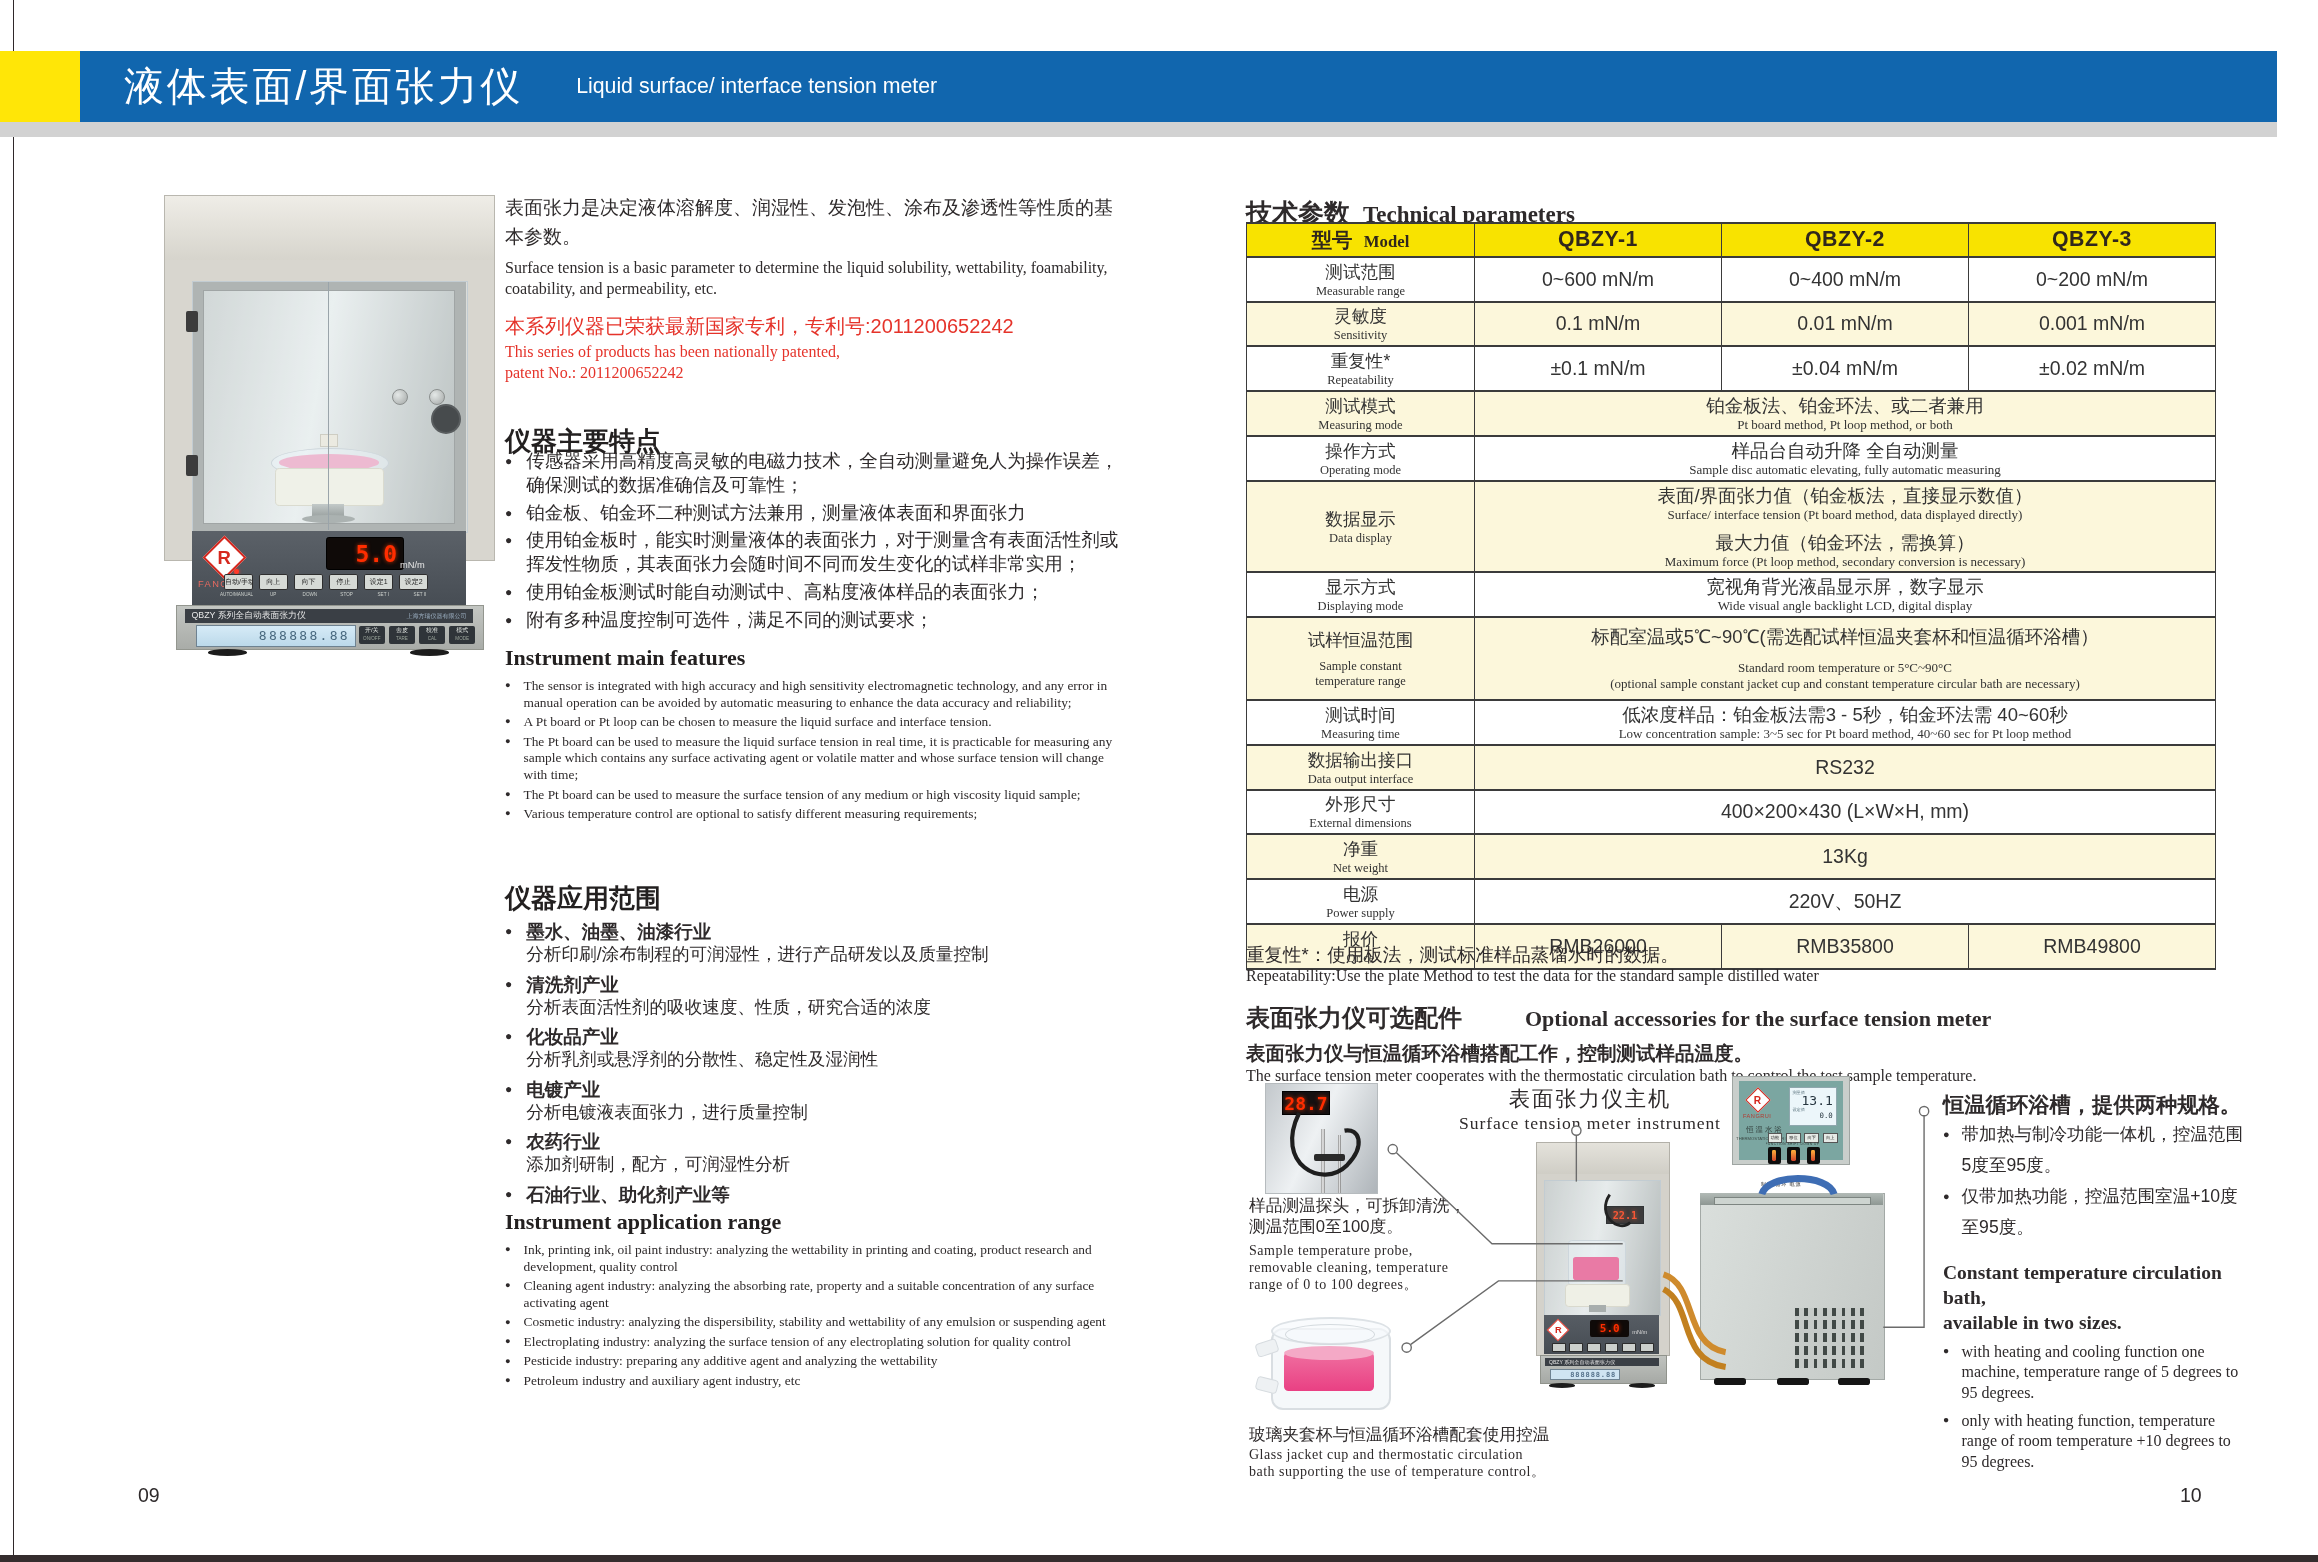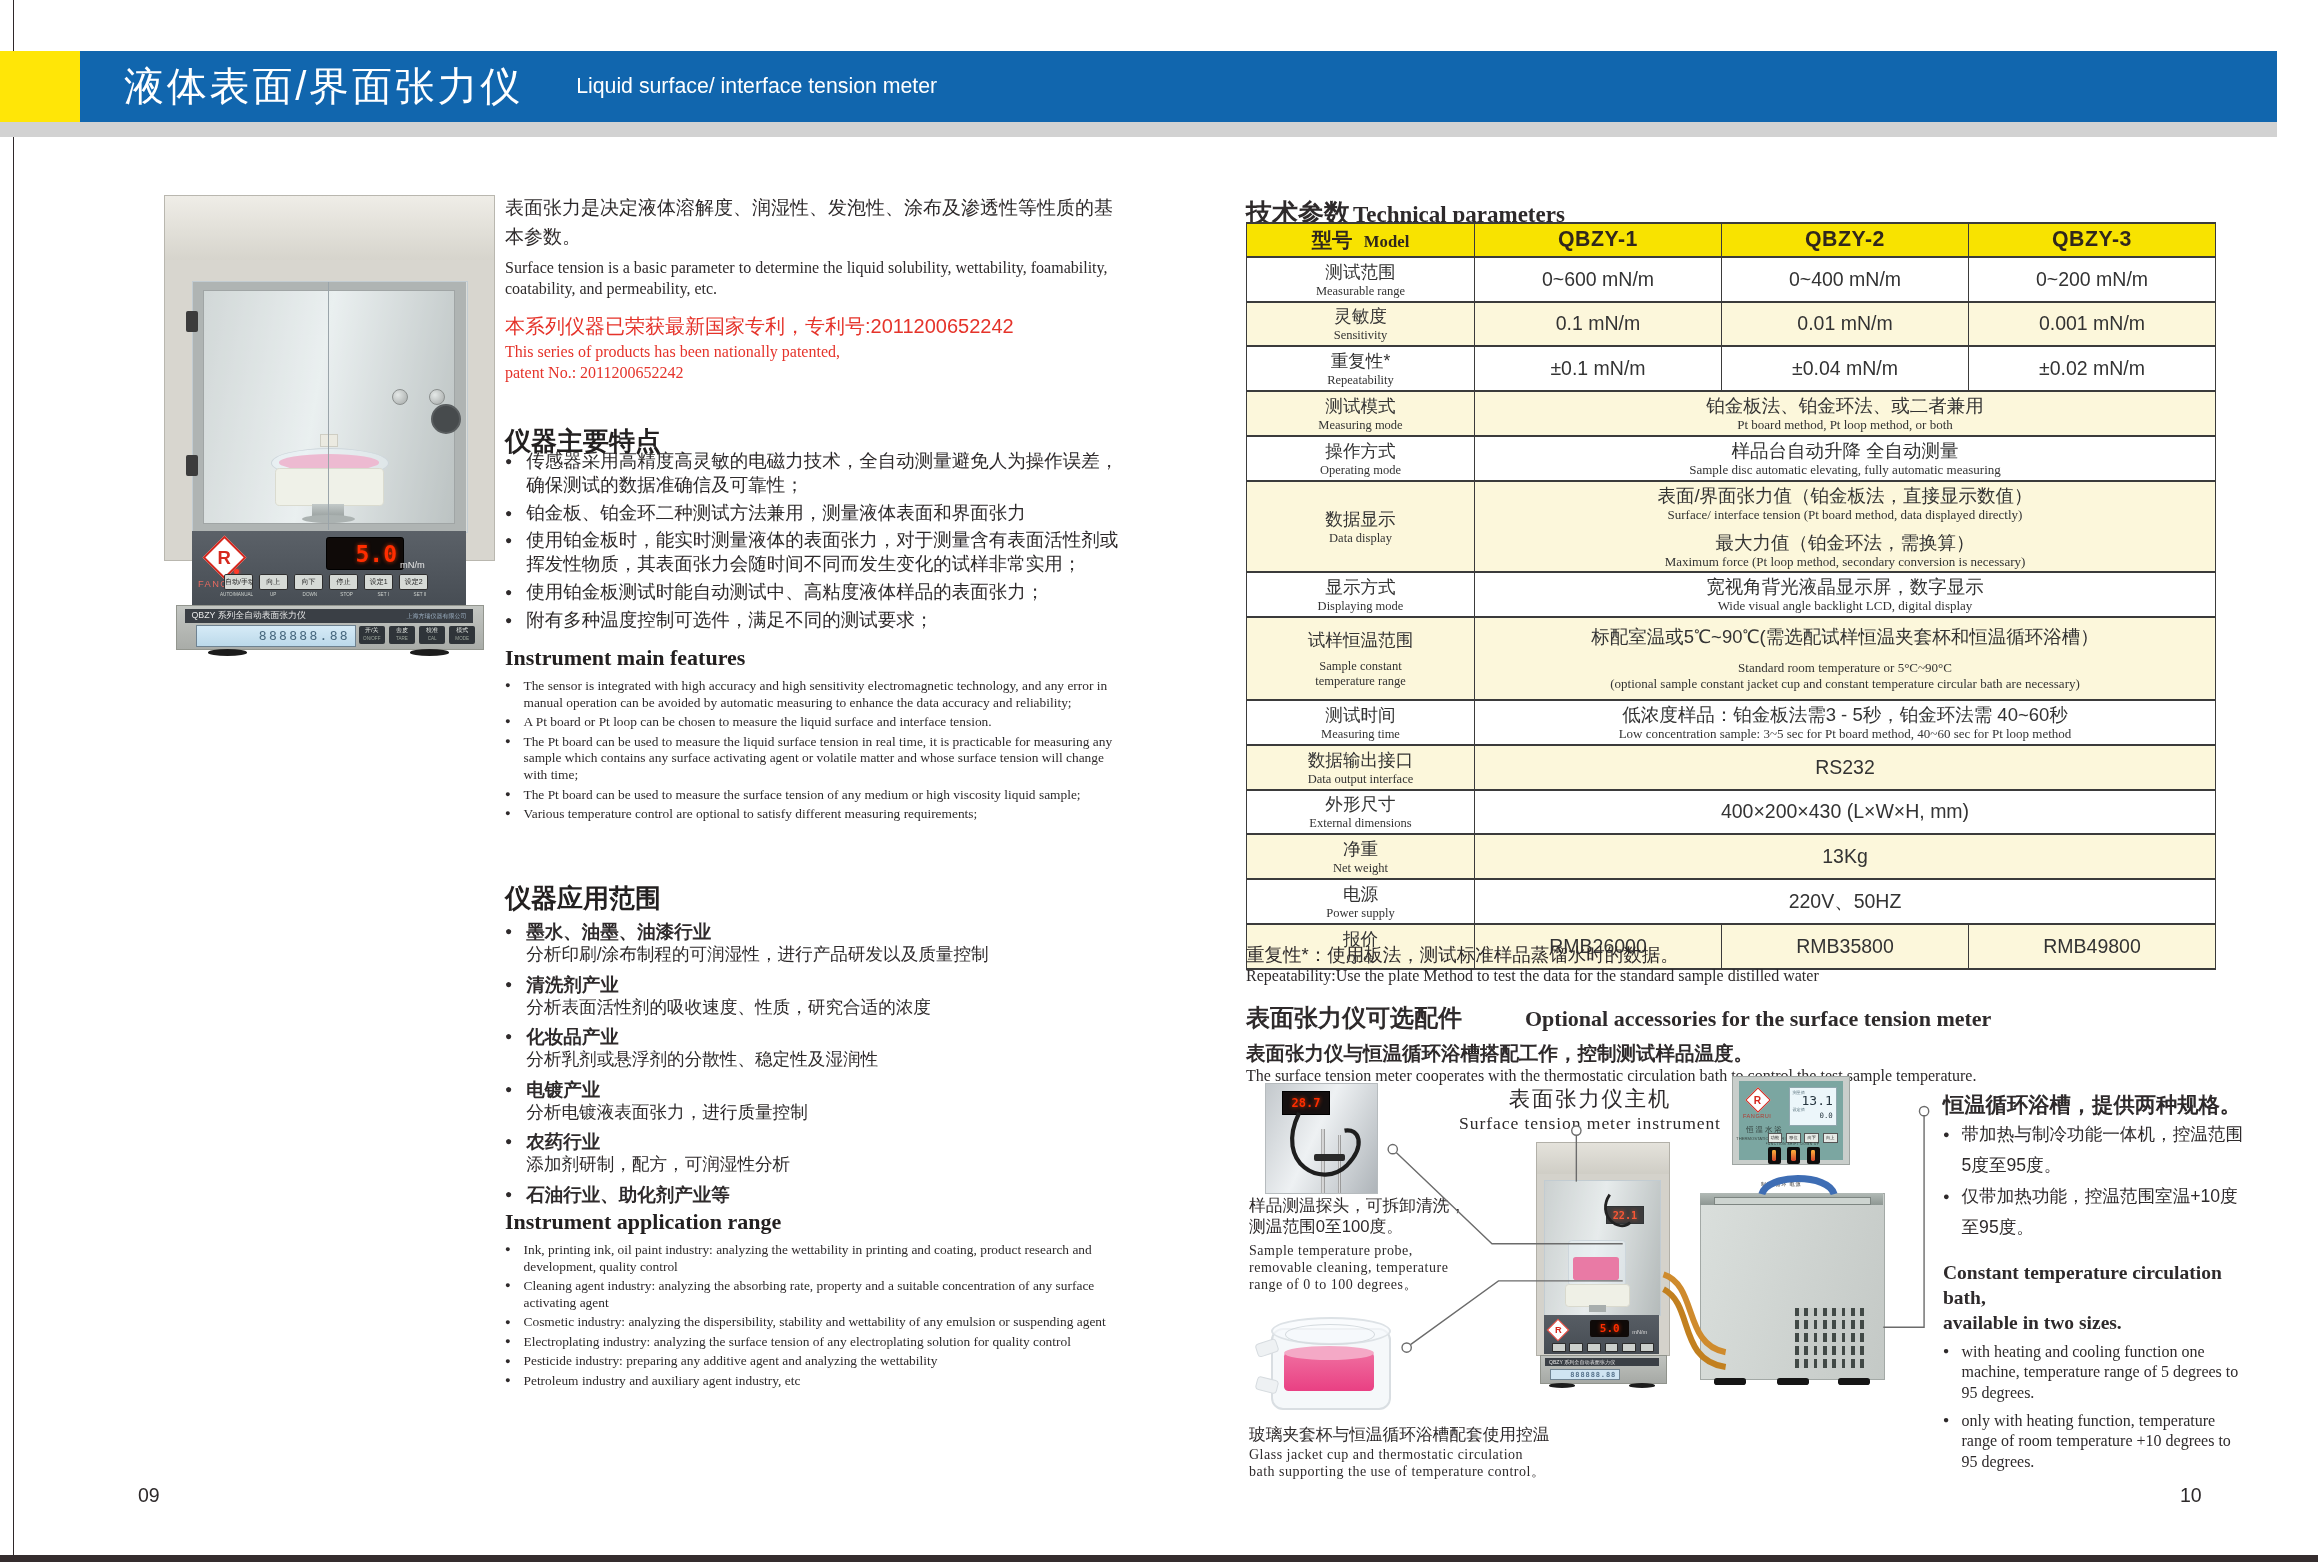--- a/index.html
+++ b/index.html
@@ -31,21 +31,21 @@
   .fcn li{position:relative;padding-left:21.3px;font-size:18.5px;line-height:24px;margin-bottom:3.7px;color:#2e2a2b;}
   .fcn li .b{position:absolute;left:0;top:0;font-size:12px;}
   .fen li{position:relative;padding-left:18.5px;font-size:13.4px;line-height:16.7px;margin-bottom:2.8px;}
   .fen li .b{position:absolute;left:0;top:-0.9px;font-size:9.3px;}
   .app-item{margin-bottom:6.5px;}
   .app-t{position:relative;padding-left:21.3px;font-size:18.5px;font-weight:bold;line-height:23px;}
   .app-t .b{position:absolute;left:0;top:0;font-size:12px;font-weight:normal;}
   .app-d{padding-left:21.3px;font-size:17.6px;line-height:23px;}
 
   
-  .tech-title{left:1246px;top:196px;display:flex;align-items:baseline;gap:3px;}
+  .tech-title{left:1246px;top:196px;display:flex;align-items:baseline;gap:13px;}
   .spec{left:1246px;top:222px;border-collapse:collapse;table-layout:fixed;width:968px;background:#fff;}
   .spec td{border:1.4px solid #3b3b3b;border-top-width:2.3px;border-bottom-width:2.3px;text-align:center;vertical-align:middle;padding:1.9px 4.6px;}
   .spec .hrow td{background:#F8E300;}
   .spec .cream td{background:#FCF7DB;}
   .mlabel{font-size:20.4px;font-weight:bold;color:#30271c;}
   .mlabel .en{font-size:16.7px;}
   .model{font-size:21.3px;font-weight:bold;color:#30271c;letter-spacing:0.5px;}
   .rl-cn{font-size:17.6px;color:#333;}
   .rl-en{font-size:12.5px;color:#333;}
   .rv{font-size:19.5px;color:#333;}
@@ -478,21 +478,21 @@
 
   <div class="abs acc-title">
     <span class="cn" style="font-size:24px;font-weight:bold;">表面张力仪可选配件</span>
     <span class="en" style="font-size:22px;font-weight:bold;margin-left:40px;">Optional accessories for the surface tension meter</span>
   </div>
   <div class="abs cn acc-desc-cn">表面张力仪与恒温循环浴槽搭配工作，控制测试样品温度。</div>
   <div class="abs en acc-desc-en">The surface tension meter cooperates with the thermostatic circulation bath to control the test sample temperature.</div>
 
   <div class="abs probe">
     <div class="abs probe-led">
-        <span class="led-txt" style="font-size:12px;">28.7</span>
+        <span class="led-txt" style="font-size:18px;">28.7</span>
       </div>
     <div class="abs probe-rod1"></div>
     <div class="abs probe-rod2"></div>
     <div class="abs probe-clamp"></div>
   </div>
   <div class="abs cn probe-cap-cn">
     <div>样品测温探头，可拆卸清洗，</div>
     <div>测温范围0至100度。</div>
   </div>
   <div class="abs en probe-cap-en">

